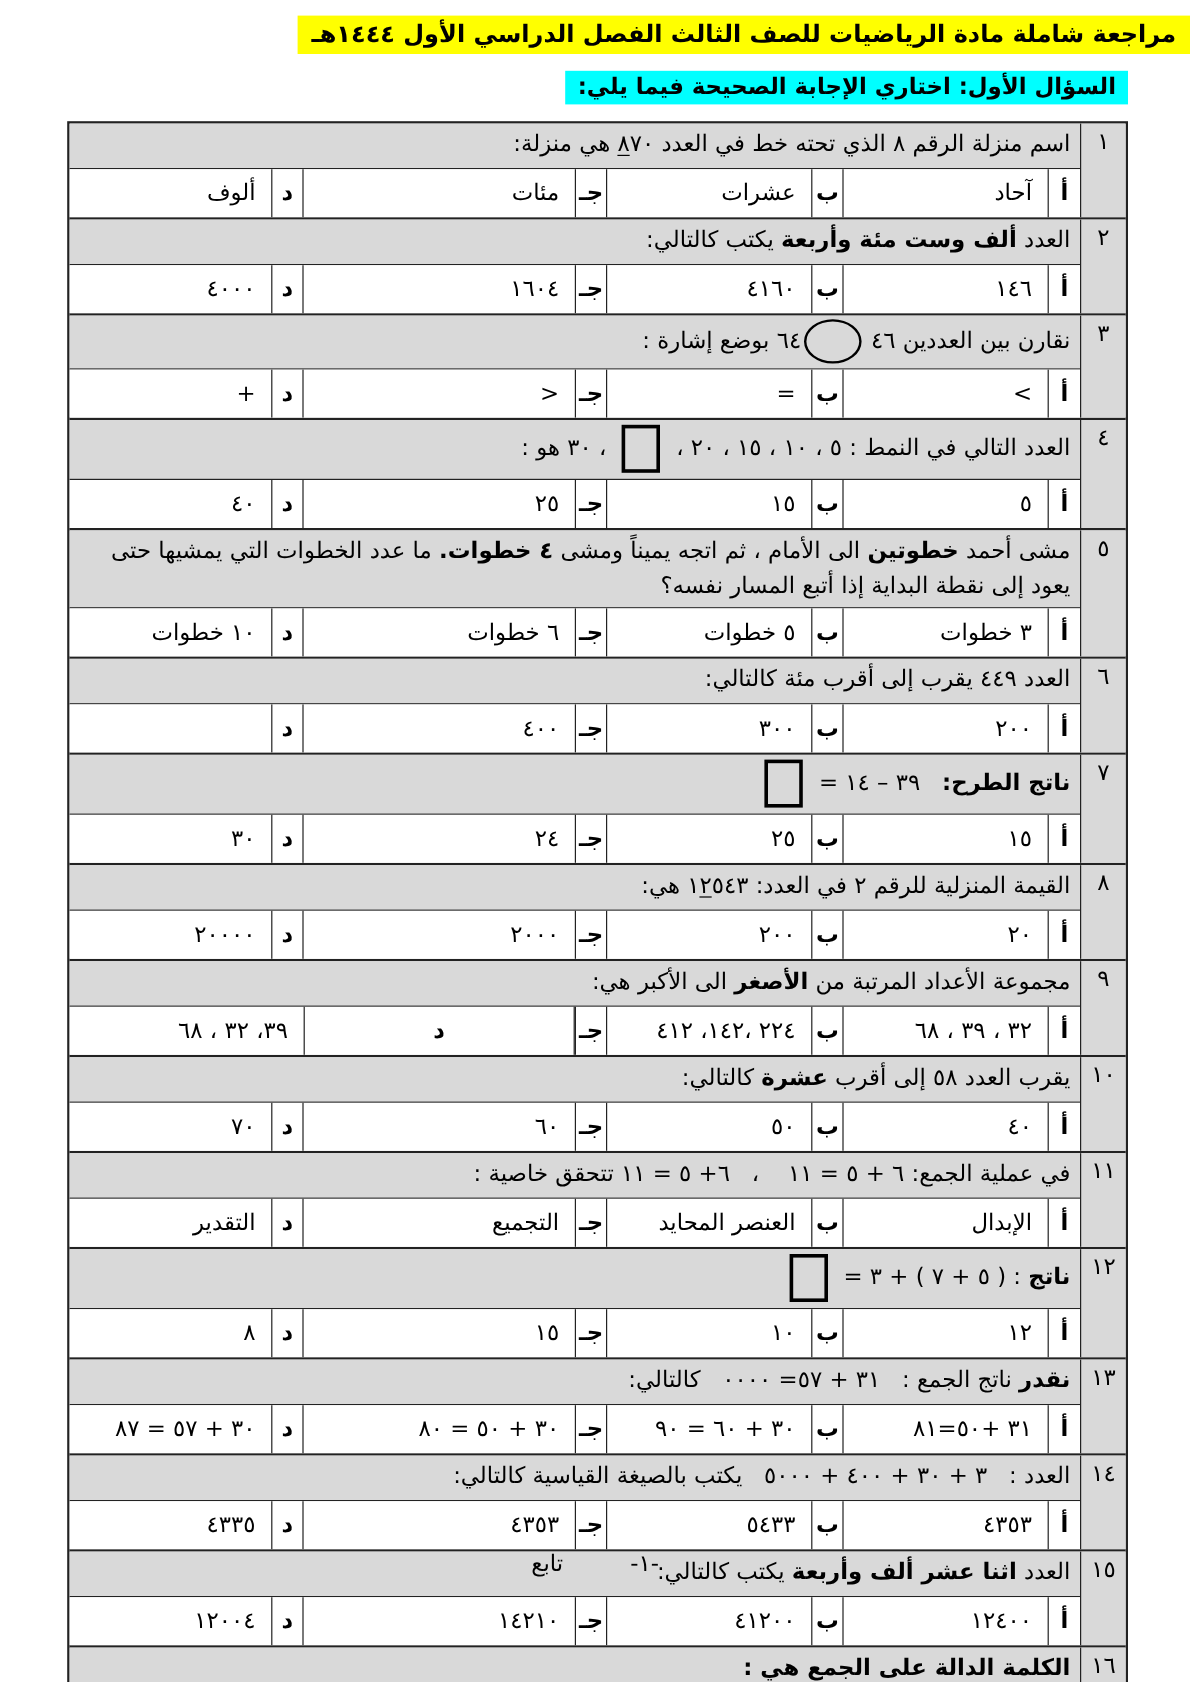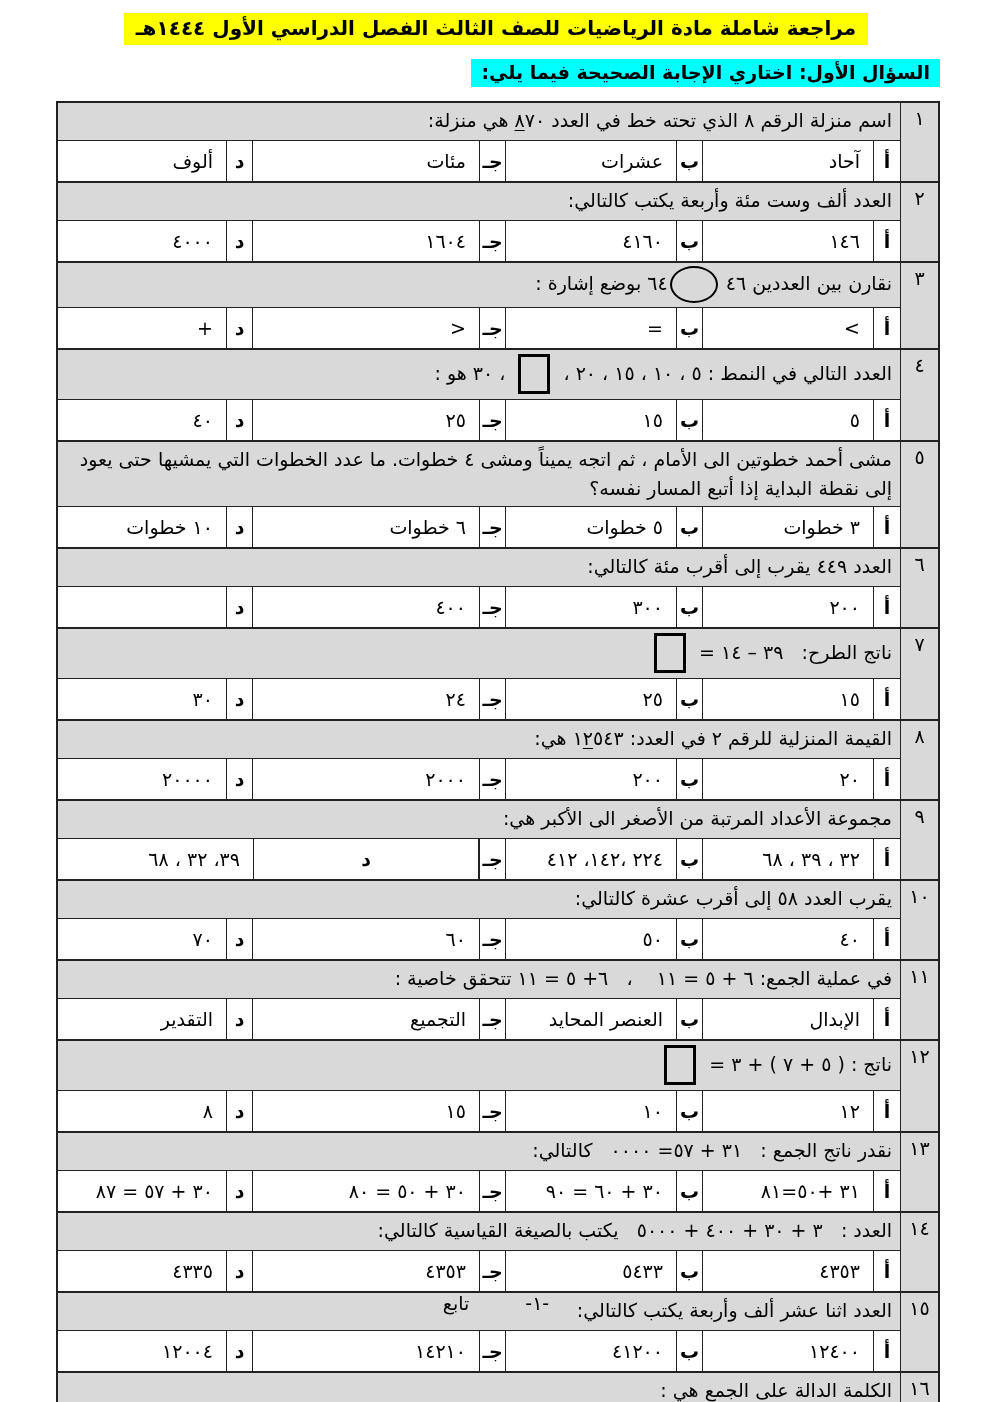--- a/index.html
+++ b/index.html
@@ -1,19 +1,19 @@
 <!DOCTYPE html>
 <html dir="rtl" lang="ar"><head>
 <meta charset="utf-8">
 <style>
   html,body{margin:0;padding:0;background:#ffffff;}
   body{font-family:"DejaVu Sans", sans-serif; color:#000;}
   .page{position:relative;width:992px;height:1402px;background:#fff;overflow:hidden;}
 
-  .title-wrap{padding-top:13px;text-align:center;border-radius:19px;}
+  .title-wrap{padding-top:13px;text-align:right;border-radius:19px;}
   .title{display:inline-block;background:#ffff00;font-weight:700;font-size:20px;padding:3px 12px 5px;}
 
   .subtitle-wrap{margin:14px 52px 1px 0;text-align:start;}
   .subtitle{display:inline-block;background:#00ffff;font-weight:700;font-size:19px;padding:2px 10px 4px;}
 
   .qtable{width:884px;margin:14px 52px 0 0;border:2.5px solid #222;box-sizing:border-box;}
 
   .q-block{display:grid;grid-template-columns:38px 1fr;border-bottom:2.2px solid #222;}
   .q-block:last-child{border-bottom:none;}
   .q-num{background:#d9d9d9;border-left:1.6px solid #222;display:flex;justify-content:center;
@@ -21,21 +21,21 @@
   .q-main{display:flex;flex-direction:column;}
   .q-text{background:#d9d9d9;border-bottom:1.4px solid #222;min-height:30px;
           padding:3px 8px 4px;font-size:19px;line-height:1.5;display:block;}
   .q-opts{display:grid;grid-template-columns:27px 170px 27px 170px 27px 226px 27px auto;
           background:#fff;flex:1;}
   .o-label{border-left:1.6px solid #222;border-right:1.6px solid #222;display:flex;
            align-items:center;justify-content:center;font-weight:700;font-size:19px;min-height:36px;padding:2px 0;}
   .o-label:first-child{border-right:none;}
   .o-value{display:flex;align-items:center;justify-content:flex-start;font-size:19px;
            padding:2px 13px 2px 4px;white-space:nowrap;min-height:36px;}
-  .seg-b{font-weight:400;}
+  .seg-b{font-weight:700;}
   .seg-u{text-decoration:underline;text-underline-offset:3px;}
   .sq{display:inline-block;width:26px;height:34px;border:3.2px solid #000;vertical-align:middle;margin:1px 7px;}
   .circ{display:inline-block;width:44px;height:33px;border:2.6px solid #000;border-radius:50%;
         vertical-align:middle;margin:0 2px;}
 
   .footer{position:absolute;top:1292px;left:0;right:0;display:flex;justify-content:center;
           gap:56px;font-size:19px;}
 </style>
 </head>
 <body>

